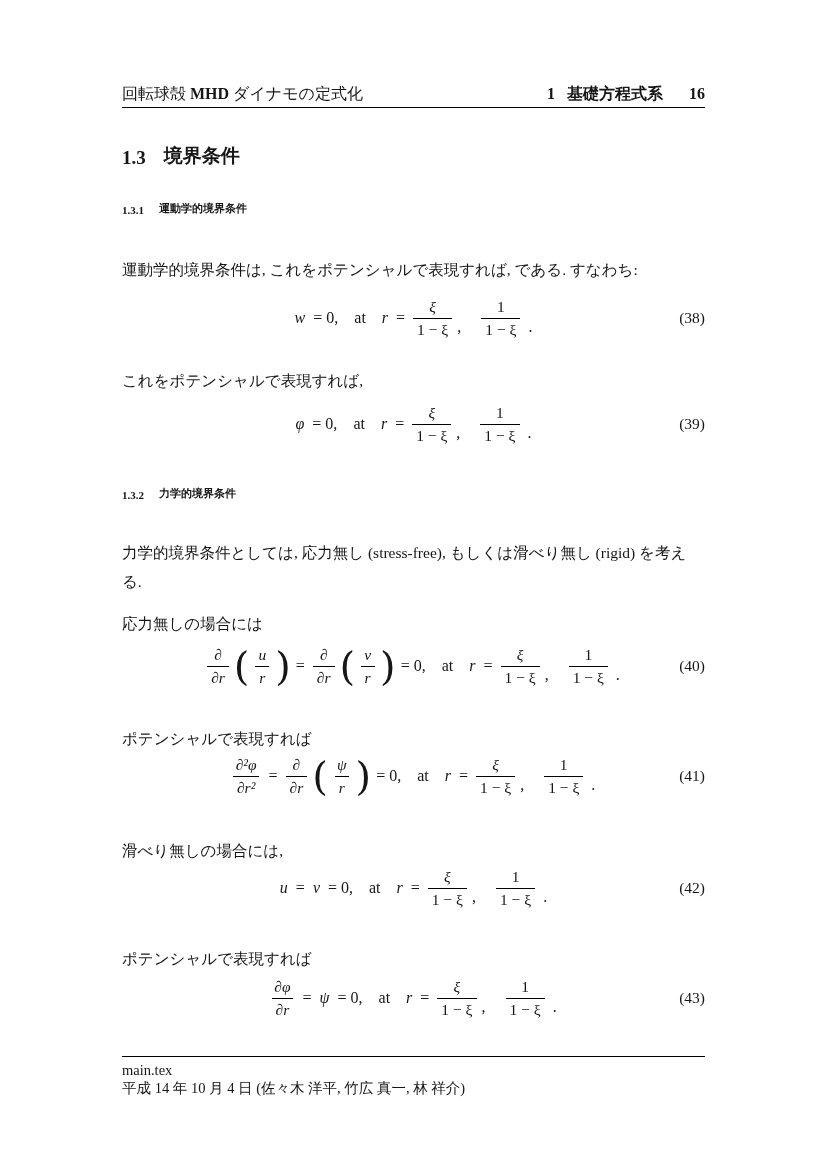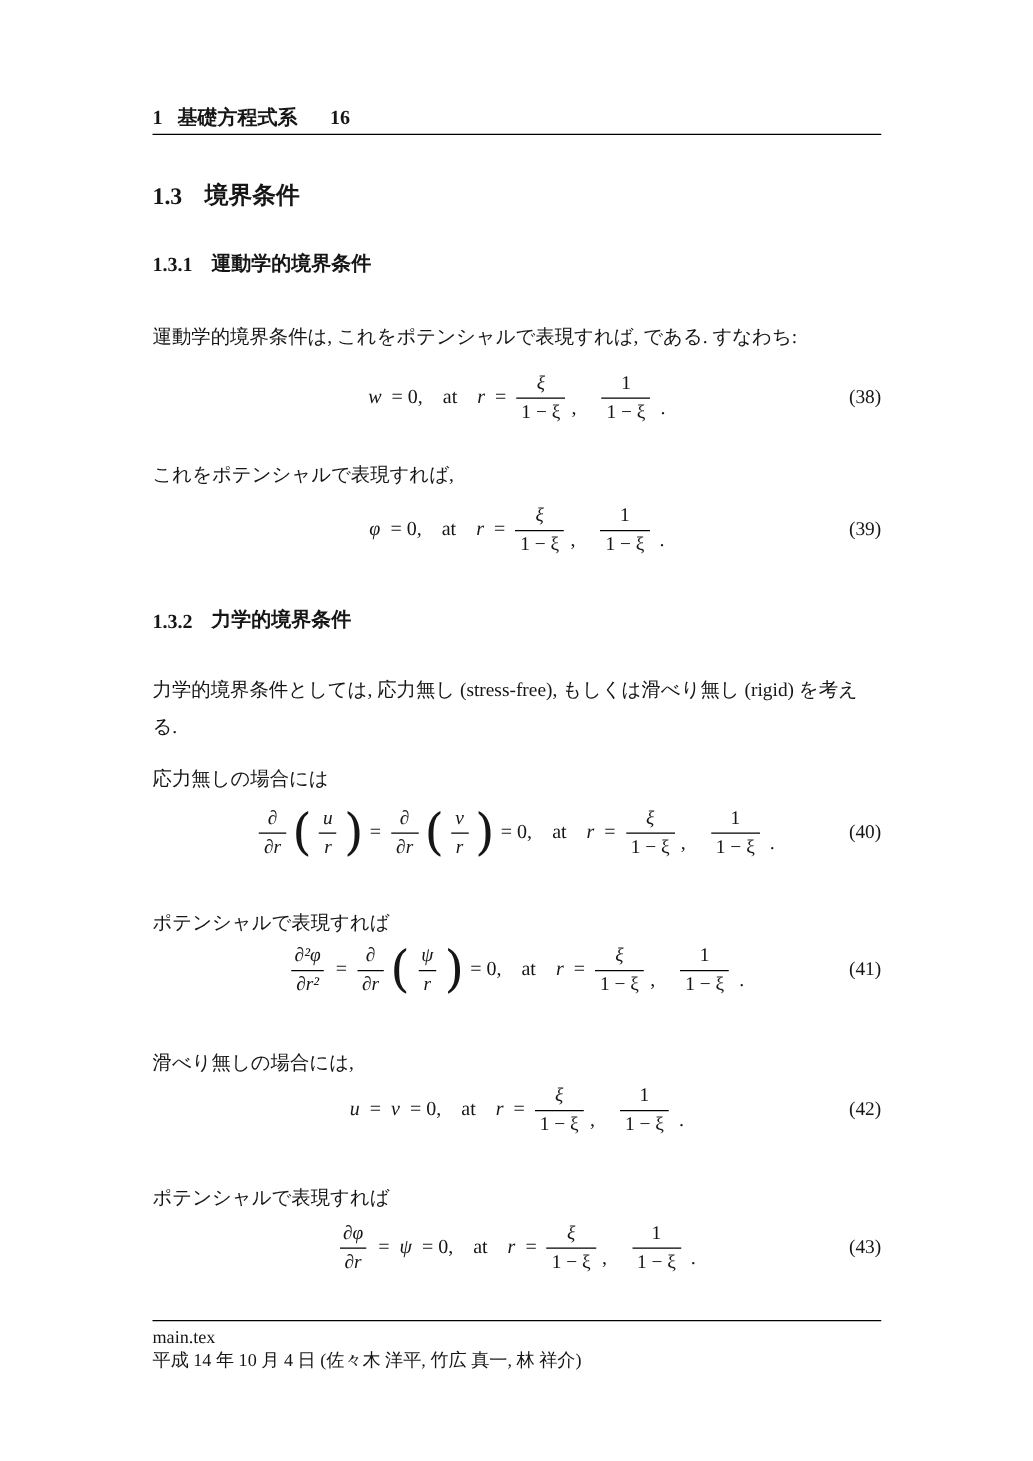--- a/index.html
+++ b/index.html
@@ -37,21 +37,21 @@
     font-size: 14.5px;
     flex-direction: column;
   }
 
   
   .heading { display: flex; align-items: flex-end; font-weight: bold; }
   .heading .num { font-family: "Liberation Serif", serif; }
   .heading .ttl { font-family: Liberation Mono, monospace; }
   .h-sec { top: 143px; font-size: 19px; }
   .h-sec .num { margin-right: 18px; }
-  .h-sub { font-size: 16px; }
+  .h-sub { font-size: 11px; }
   .h-sub .num { margin-right: 15px; }
 
   
   .para { font-size: 15.5px; line-height: 29px; }
 
   
   .equation {
     height: 60px;
     display: flex;
     align-items: center;
@@ -87,20 +87,23 @@
     transform: translateY(-50%);
     font-size: 15.5px;
   }
 </style>
 </head>
 <body>
 
 <div class="page">
 
   <div class="abs col header-row">
+    <div>
+      <span>回転球殻 </span><span class="hl-bold">MHD</span><span> ダイナモの定式化</span>
+    </div>
     <div class="header-right">
       <span class="sec-no">1</span>
       <span>基礎方程式系</span>
       <span class="pageno">16</span>
     </div>
   </div>
   <div class="abs col rule" style="top:107px"></div>
 
   <div class="abs col heading h-sec" style="top:143px">
     <span class="num">1.3</span>

